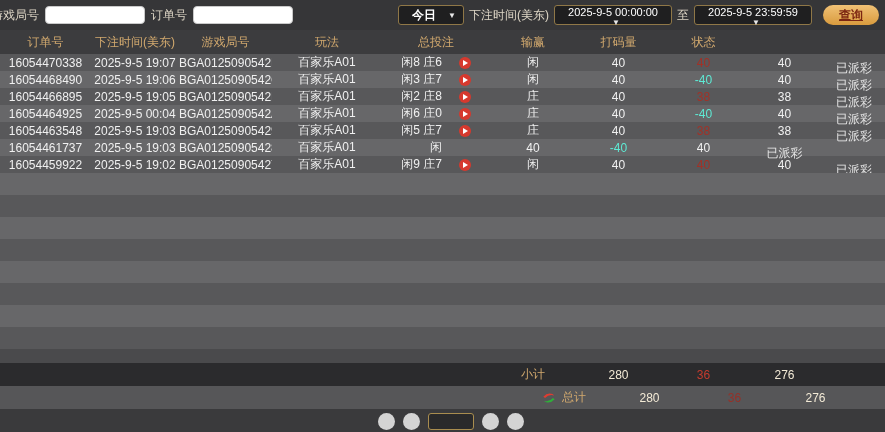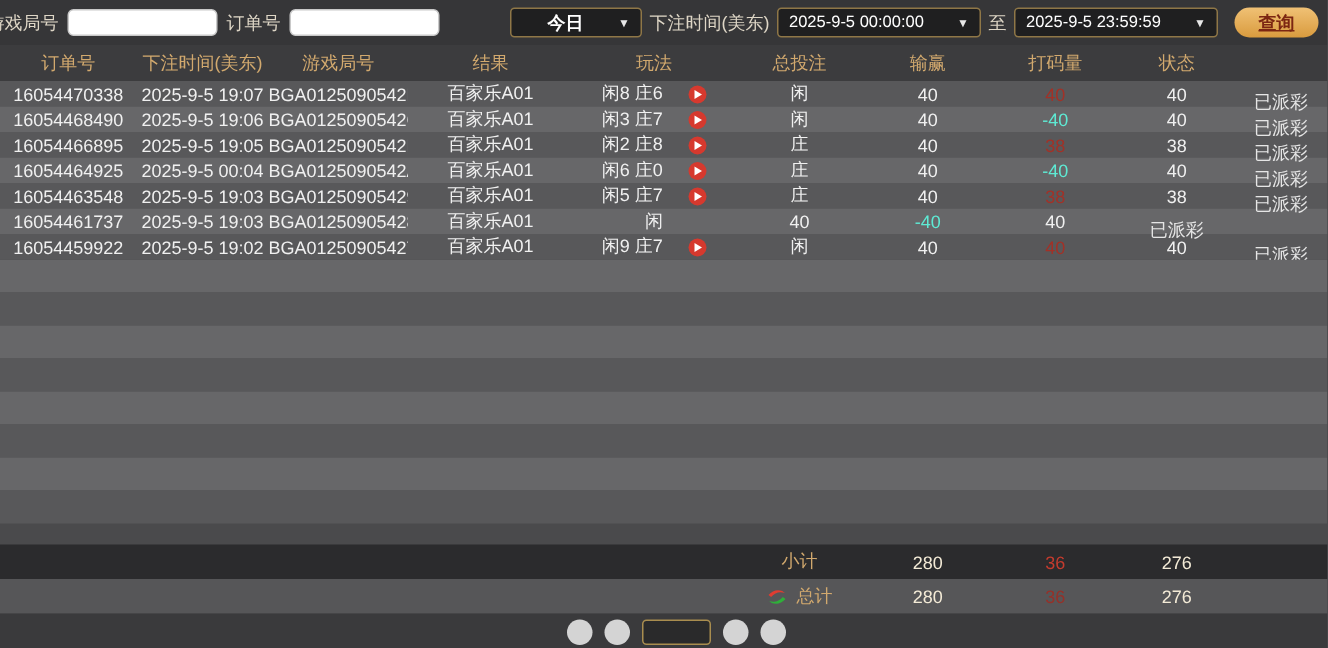--- a/index.html
+++ b/index.html
@@ -27,23 +27,23 @@
     background: #ffffff; border: 1px solid #c9c9c9; border-radius: 4px;
     font-size: 11px; padding: 0 5px; color: #333;
   }
   .spacer { flex: 1; }
   .sel {
     height: 20px; background: #1f1f20; border: 1px solid #8f7747; border-radius: 3px;
     display: flex; align-items: center; justify-content: space-between;
     color: #ffffff; padding: 0 7px; margin: 0 5px; cursor: pointer;
   }
   .sel .arrow { color: #e8e8e8; font-size: 8px; margin-left: 6px; }
-  .sel-range { width: 88px; font-weight: bold; font-size: 12px; }
+  .sel-range { width: 66px; font-weight: bold; font-size: 12px; }
   .sel-range span:first-child { margin: 0 auto; }
-  .sel-date { width: 136px; font-size: 11px; }
+  .sel-date { width: 118px; font-size: 11px; flex-direction: column; }
   .btn-search {
     width: 56px; height: 20px; margin-left: 6px; margin-right: 2px;
     border: none; border-radius: 10px;
     background: linear-gradient(#f0c175, #dS99b3e);
     background: linear-gradient(#f0c175, #d99b3e);
     color: #7c2612; font-weight: bold; font-size: 12px; cursor: pointer; text-decoration: underline;
   }
 
   
   .grid-row {
@@ -72,21 +72,21 @@
   }
   .winloss.win  { color: #a23127; }
   .winloss.loss { color: #5eead4; }
   .status { color: #e6e6e6; margin-top: 12px; }
 
   .filler-wrap { flex: 1 1 auto; overflow: hidden; }
   .filler { height: 22px; }
 
   
   .subtotal-row { flex: 0 0 23px; height: 23px; background: #2b2b2d; font-size: 12px; }
-  .total-row    { flex: 0 0 23px; height: 23px; background: #565658; font-size: 12px; }
+  .total-row    { flex: 0 0 23px; height: 23px; background: #565658; font-size: 12px; padding-left: 31px; }
   .sum-label { color: #d2a96e; }
   .sum-num { color: #f3ead6; }
   .sum-red-bright { color: #c43b2e; }
   .sum-red-dim { color: #963028; }
   .label-with-icon { display: flex; align-items: center; justify-content: center; gap: 6px; }
   .total-icon { width: 14px; height: 14px; flex: 0 0 14px; }
 
   
   .bottombar { flex: 1 1 9px; background: #3a3a3c; position: relative; }
   .pager { position: absolute; left: 378px; top: 4px; display: flex; gap: 8px; align-items: flex-start; }
@@ -131,21 +131,20 @@
       <span class="arrow">▼</span>
     </div>
 
     <button class="btn-search">查询</button>
   </div>
 
   <div class="thead grid-row">
     <div class="cell">订单号</div>
     <div class="cell">下注时间(美东)</div>
     <div class="cell">游戏局号</div>
-    <div class="cell">结果</div>
     <div class="cell">玩法</div>
     <div class="cell">总投注</div>
     <div class="cell">输赢</div>
     <div class="cell">打码量</div>
     <div class="cell">状态</div>
   </div>
 
   <div id="table-body">
       <div class="row grid-row row-dark">
     <div class="cell">16054470338</div>

